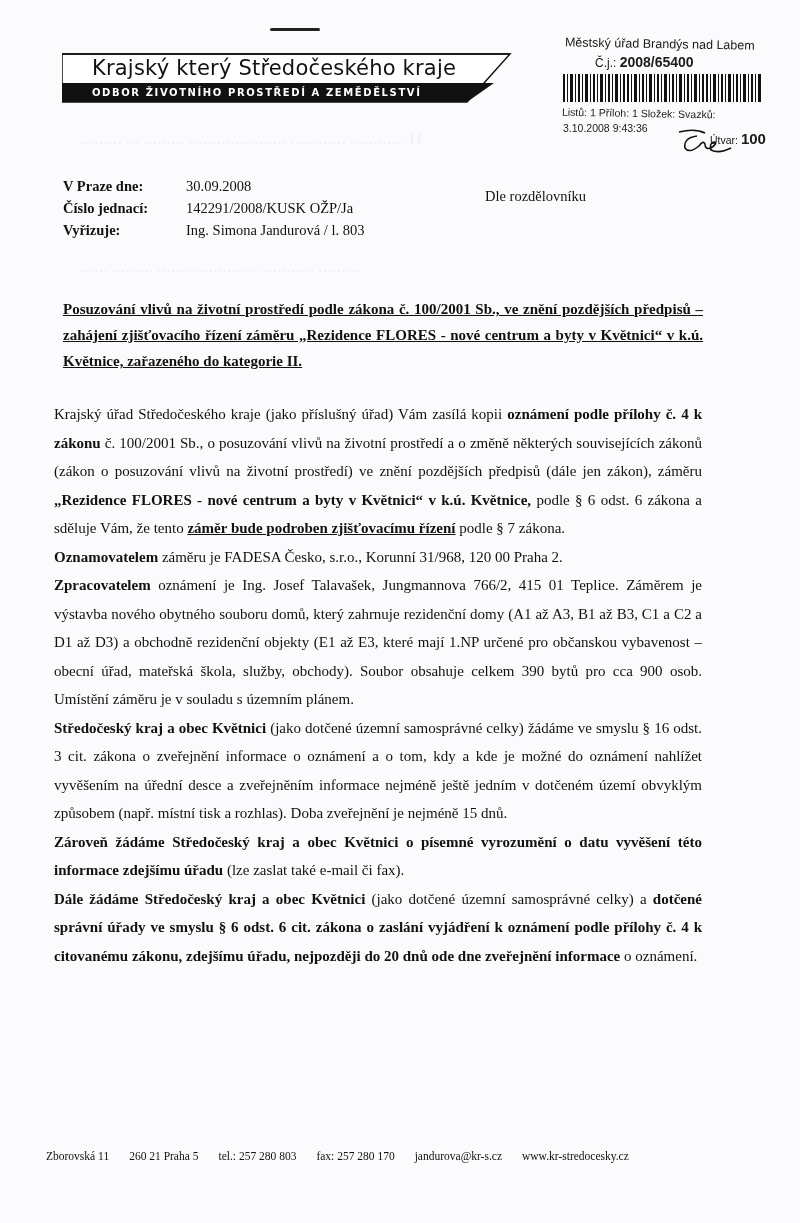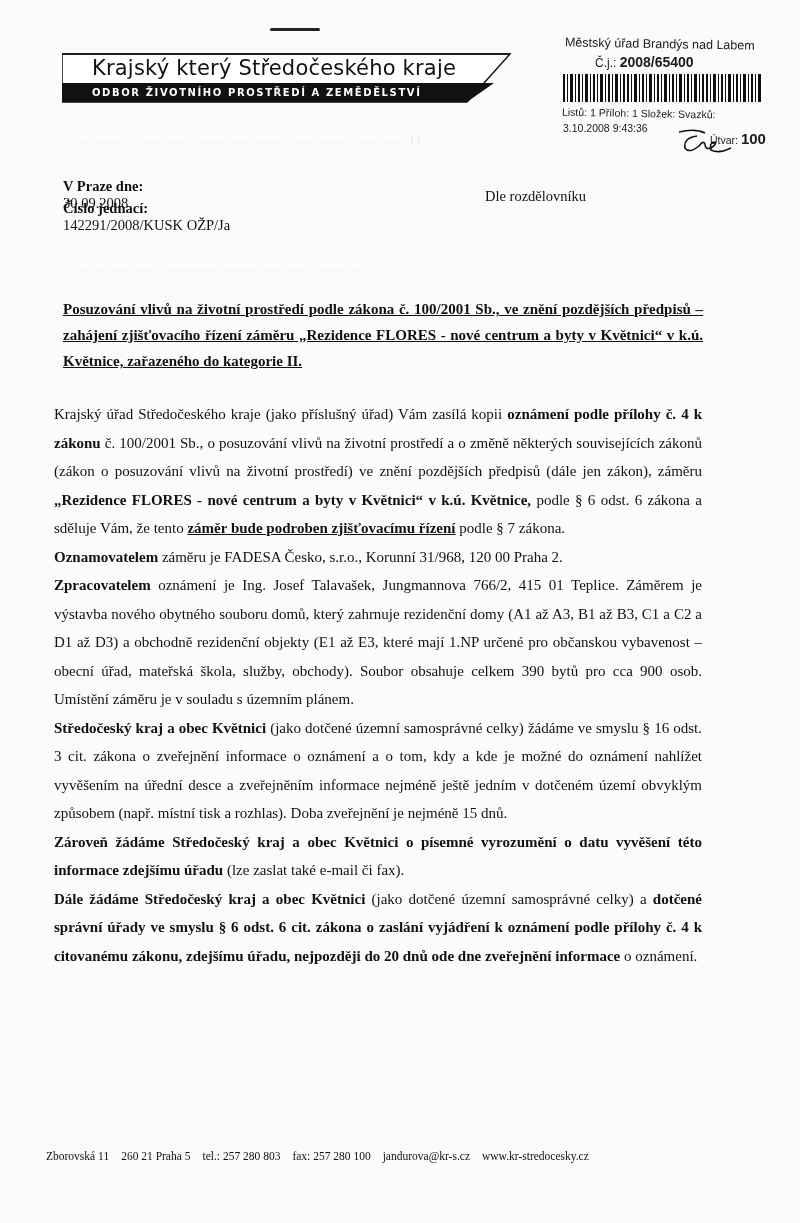--- a/index.html
+++ b/index.html
@@ -38,34 +38,34 @@
   .stamp-date { position: absolute; left: 8px; top: 92px; font-size: 10.5px; white-space: nowrap; }
   .stamp-unit { position: absolute; left: 155px; top: 100px; font-size: 10.5px; white-space: nowrap; }
   .stamp-unit b { font-size: 15px; }
   .signature { position: absolute; left: 120px; top: 98px; width: 60px; height: 28px; }
 
   
   .ghost { position: absolute; color: rgba(120,120,140,0.10); font-size: 14px; transform: scaleX(-1); white-space: nowrap; pointer-events: none; }
 
   
   .meta { position: absolute; left: 63px; top: 178px; font-size: 14.5px; }
-  .meta-row { height: 22px; display: flex; flex-direction: column; }
+  .meta-row { height: 22px; display: flex; }
   .meta-label { width: 123px; font-weight: bold; }
   .recipient { position: absolute; left: 485px; top: 188px; font-size: 14.5px; font-weight: normal; }
 
   
   .subject { position: absolute; left: 63px; top: 296px; width: 640px; font-size: 15px; font-weight: bold; text-decoration: underline; line-height: 26px; text-align: justify; text-align-last: left; }
 
   
   .body { position: absolute; left: 54px; top: 400px; width: 648px; font-size: 15px; line-height: 28.5px; text-align: justify; }
   .body p { margin: 0; }
   .b { font-weight: bold; }
   .u { text-decoration: underline; }
 
-  .footer { position: absolute; left: 46px; top: 1150px; font-size: 11.5px; white-space: nowrap; display: flex; gap: 0; }
+  .footer { position: absolute; left: 46px; top: 1150px; font-size: 11.5px; white-space: nowrap; display: flex; gap: 8px; }
   .footer span { margin-right: 12px; }
 </style>
 </head>
 <body>
 
 <div class="page">
 
   <div class="top-dash"></div>
 
   <div class="banner">
@@ -157,20 +157,24 @@
 
   <div class="meta">
     <div class="meta-row">
       <span class="meta-label">V Praze dne:</span>
       <span>30.09.2008</span>
     </div>
     <div class="meta-row">
       <span class="meta-label">Číslo jednací:</span>
       <span>142291/2008/KUSK OŽP/Ja</span>
     </div>
+    <div class="meta-row">
+      <span class="meta-label">Vyřizuje:</span>
+      <span>Ing. Simona Jandurová / l. 803</span>
+    </div>
   </div>
 
   <div class="recipient">Dle rozdělovníku</div>
 
   <div class="subject">Posuzování vlivů na životní prostředí podle zákona č. 100/2001 Sb., ve znění pozdějších předpisů – zahájení zjišťovacího řízení záměru „Rezidence FLORES - nové centrum a byty v Květnici“ v  k.ú. Květnice, zařazeného do kategorie II.</div>
 
   <div class="body">
     <p style="text-indent:0;">
       <span>Krajský úřad Středočeského kraje (jako příslušný úřad) Vám zasílá kopii </span><span class="b">oznámení podle přílohy č. 4 k zákonu</span><span> č. 100/2001 Sb., o posuzování vlivů na životní prostředí a o změně některých souvisejících zákonů (zákon o posuzování vlivů na životní prostředí) ve znění pozdějších předpisů (dále jen zákon), záměru </span><span class="b">„Rezidence FLORES - nové centrum a byty v Květnici“ v  k.ú. Květnice,</span><span> podle § 6 odst. 6 zákona a sděluje Vám, že tento </span><span class="b u">záměr bude podroben zjišťovacímu řízení</span><span> podle § 7 zákona.</span>
     </p>
@@ -188,18 +192,18 @@
     </p>
     <p>
       <span class="b">Dále žádáme Středočeský kraj a obec Květnici</span><span> (jako dotčené územní samosprávné celky) a </span><span class="b">dotčené správní úřady ve smyslu § 6 odst. 6 cit. zákona o zaslání vyjádření k oznámení podle přílohy č. 4 k citovanému zákonu, zdejšímu úřadu, nejpozději do 20 dnů ode dne zveřejnění informace</span><span> o oznámení.</span>
     </p>
   </div>
 
   <div class="footer">
     <span>Zborovská 11</span>
     <span>260 21 Praha 5</span>
     <span>tel.: 257 280 803</span>
-    <span>fax: 257 280 100</span>
+    <span>fax: 257 280 170</span>
     <span>jandurova@kr-s.cz</span>
     <span>www.kr-stredocesky.cz</span>
   </div>
 
 </div>
 
 </body></html>

